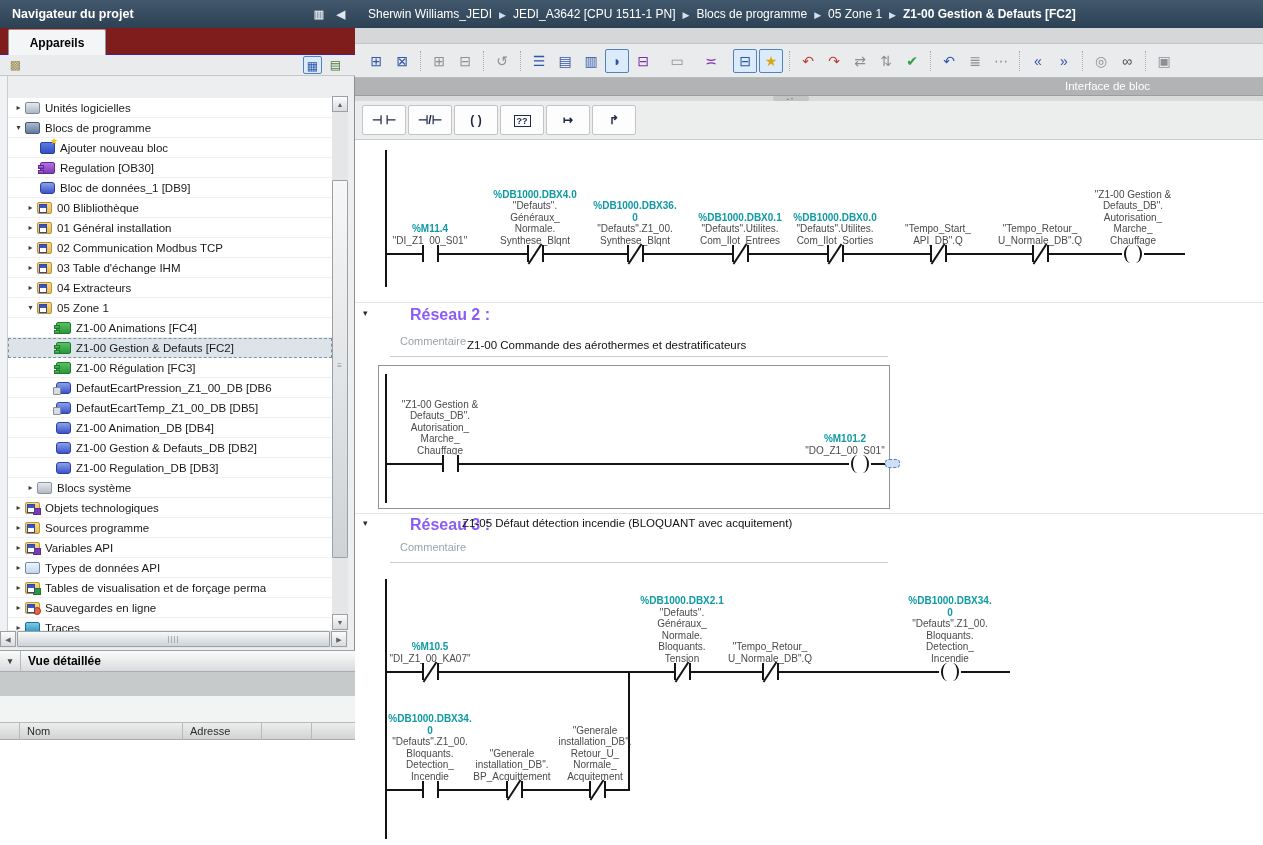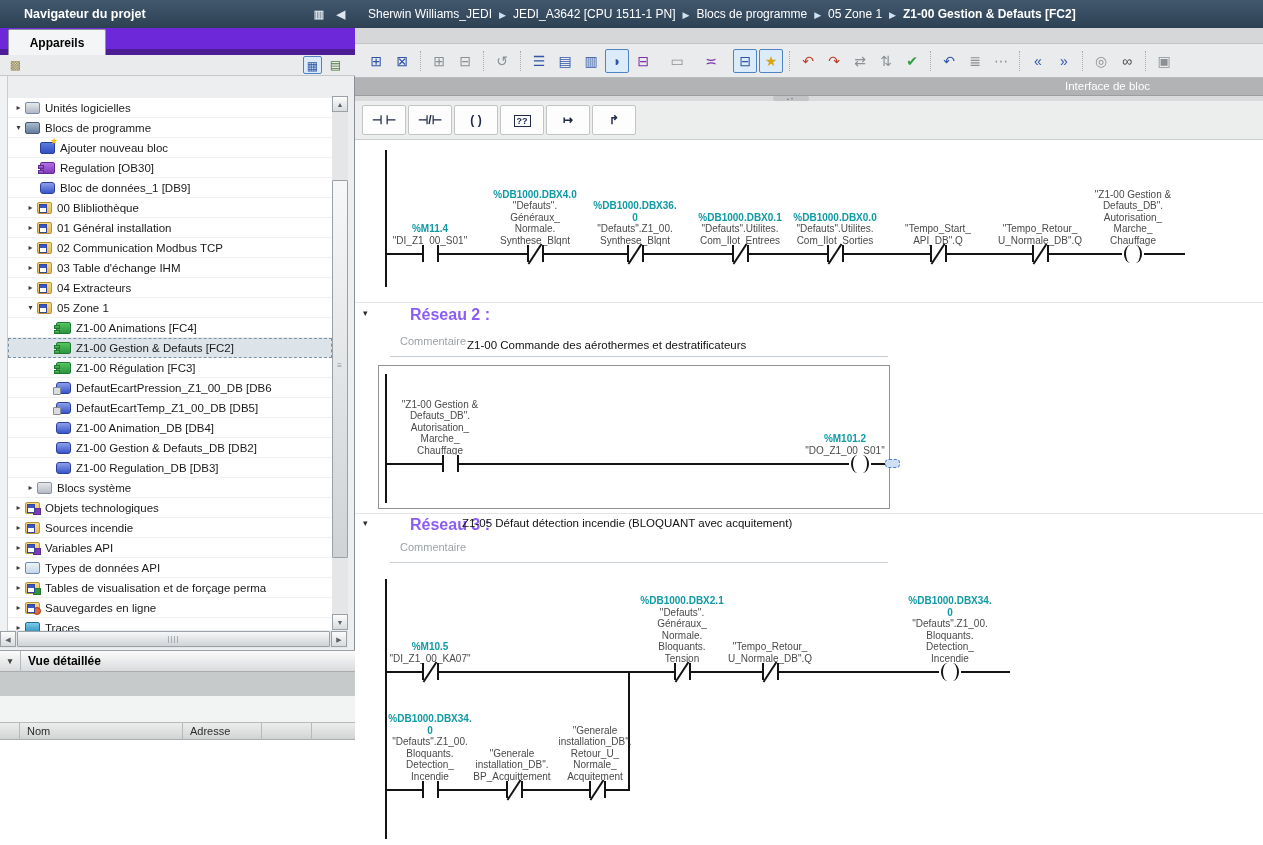--- a/index.html
+++ b/index.html
@@ -1,23 +1,23 @@
 <!DOCTYPE html>
 <html><head>
 <meta charset="utf-8">
 <style>
   html,body{margin:0;padding:0;background:#c9cdd1;font-family:"Liberation Sans",sans-serif;}
   #app{position:relative;width:1263px;height:845px;overflow:hidden;background:#fff;}
   .abs{position:absolute;}
   
   #leftpanel{left:0;top:0;width:355px;height:845px;background:#eceef0;border-right:1px solid #8a8f95;box-sizing:border-box;}
   .darkbar{background:linear-gradient(#42586d,#2d4154);color:#fff;}
-  #lp-header{left:0;top:0;width:355px;height:28px;line-height:28px;font-size:12.5px;font-weight:bold;padding-left:24px;box-sizing:border-box;}
+  #lp-header{left:0;top:0;width:355px;height:28px;line-height:28px;font-size:12.5px;font-weight:bold;padding-left:12px;box-sizing:border-box;}
   .hdr-ico{position:absolute;top:5px;width:18px;height:18px;color:#dfe7ee;font-size:11px;text-align:center;line-height:18px;cursor:pointer;}
-  #lp-tabs{left:0;top:28px;width:355px;height:27px;background:#6d28d9;border-bottom:6px solid #4c1d95;box-sizing:border-box;}
+  #lp-tabs{left:0;top:28px;width:355px;height:27px;background:#7f1d1d;border-bottom:1px solid #4c1d95;box-sizing:border-box;}
   .tab-active{position:absolute;left:8px;top:1px;height:26px;width:96px;background:#f4f5f6;border:1px solid #8d9399;border-bottom:none;border-radius:2px 2px 0 0;font-size:12px;font-weight:bold;text-align:center;line-height:26px;}
   #lp-toolbar{left:0;top:55px;width:355px;height:21px;background:#e9ebec;border-bottom:1px solid #c4c8cb;box-sizing:border-box;}
   .lp-tbtn{position:absolute;top:1px;width:19px;height:18px;text-align:center;line-height:18px;font-size:12px;color:#7f8purple;}
   
   #tree{left:8px;top:98px;width:324px;height:532px;background:#fff;}
   #tree-gutter{left:0;top:76px;width:8px;height:556px;background:#f0f1f2;border-right:1px solid #c9cdd0;box-sizing:border-box;}
   .trow{height:19px;display:flex;align-items:center;border-bottom:1px solid #f0f0f0;font-size:11.5px;color:#1a1a1a;white-space:nowrap;overflow:hidden;cursor:default;}
   .trow.sel{background:#dde4e9;outline:1px dashed #7b93a6;outline-offset:-1px;}
   .tw{display:inline-block;width:13px;flex:0 0 13px;font-size:8px;color:#3c3c3c;text-align:center;}
   .ti{width:15px;height:12px;position:relative;flex:0 0 15px;margin-right:5px;border-radius:2px;box-sizing:border-box;}
@@ -233,21 +233,21 @@
       <div class="trow">
           <span style="width:4px"></span>
           <span class="tw">▸</span>
           <span class="ti folder badge-purple"></span>
           <span>Objets technologiques</span>
         </div>
       <div class="trow">
           <span style="width:4px"></span>
           <span class="tw">▸</span>
           <span class="ti folder"></span>
-          <span>Sources incendie</span>
+          <span>Sources programme</span>
         </div>
       <div class="trow">
           <span style="width:4px"></span>
           <span class="tw">▸</span>
           <span class="ti folder badge-purple"></span>
           <span>Variables API</span>
         </div>
       <div class="trow">
           <span style="width:4px"></span>
           <span class="tw">▸</span>

